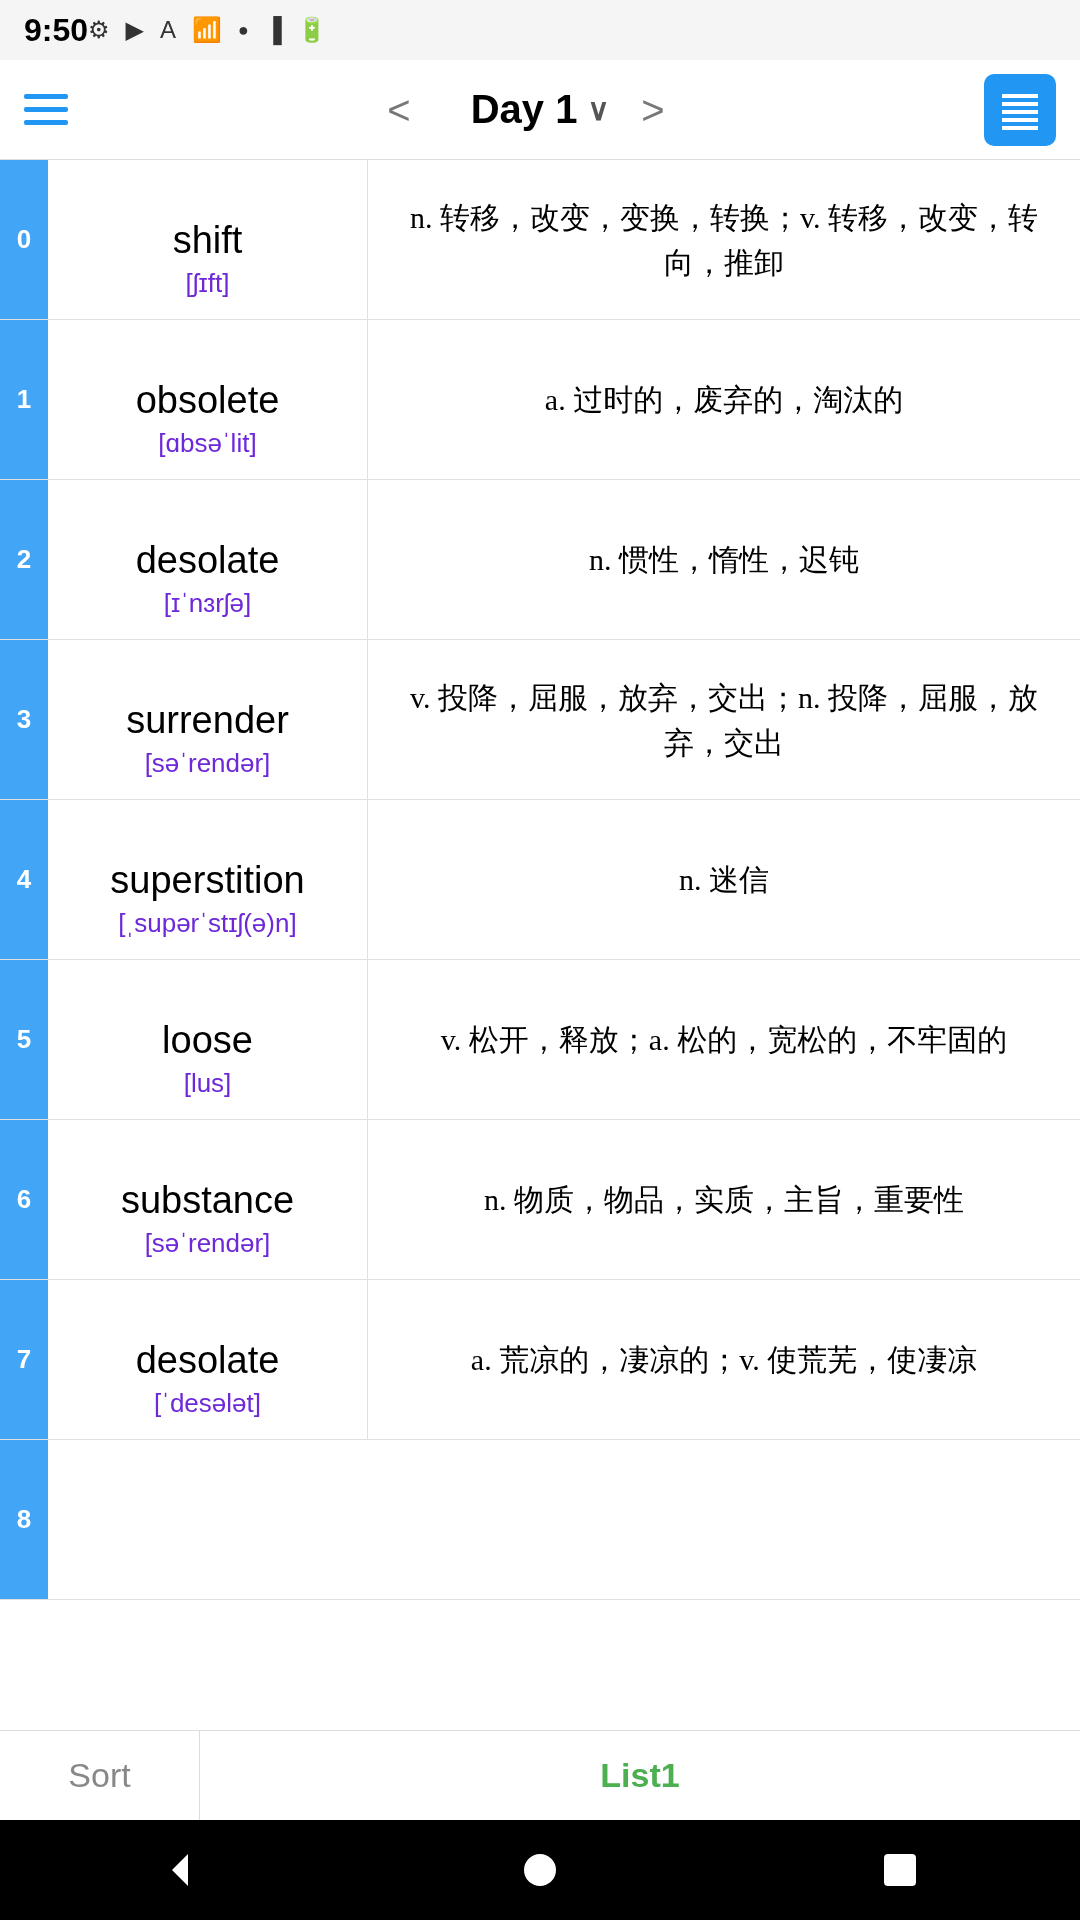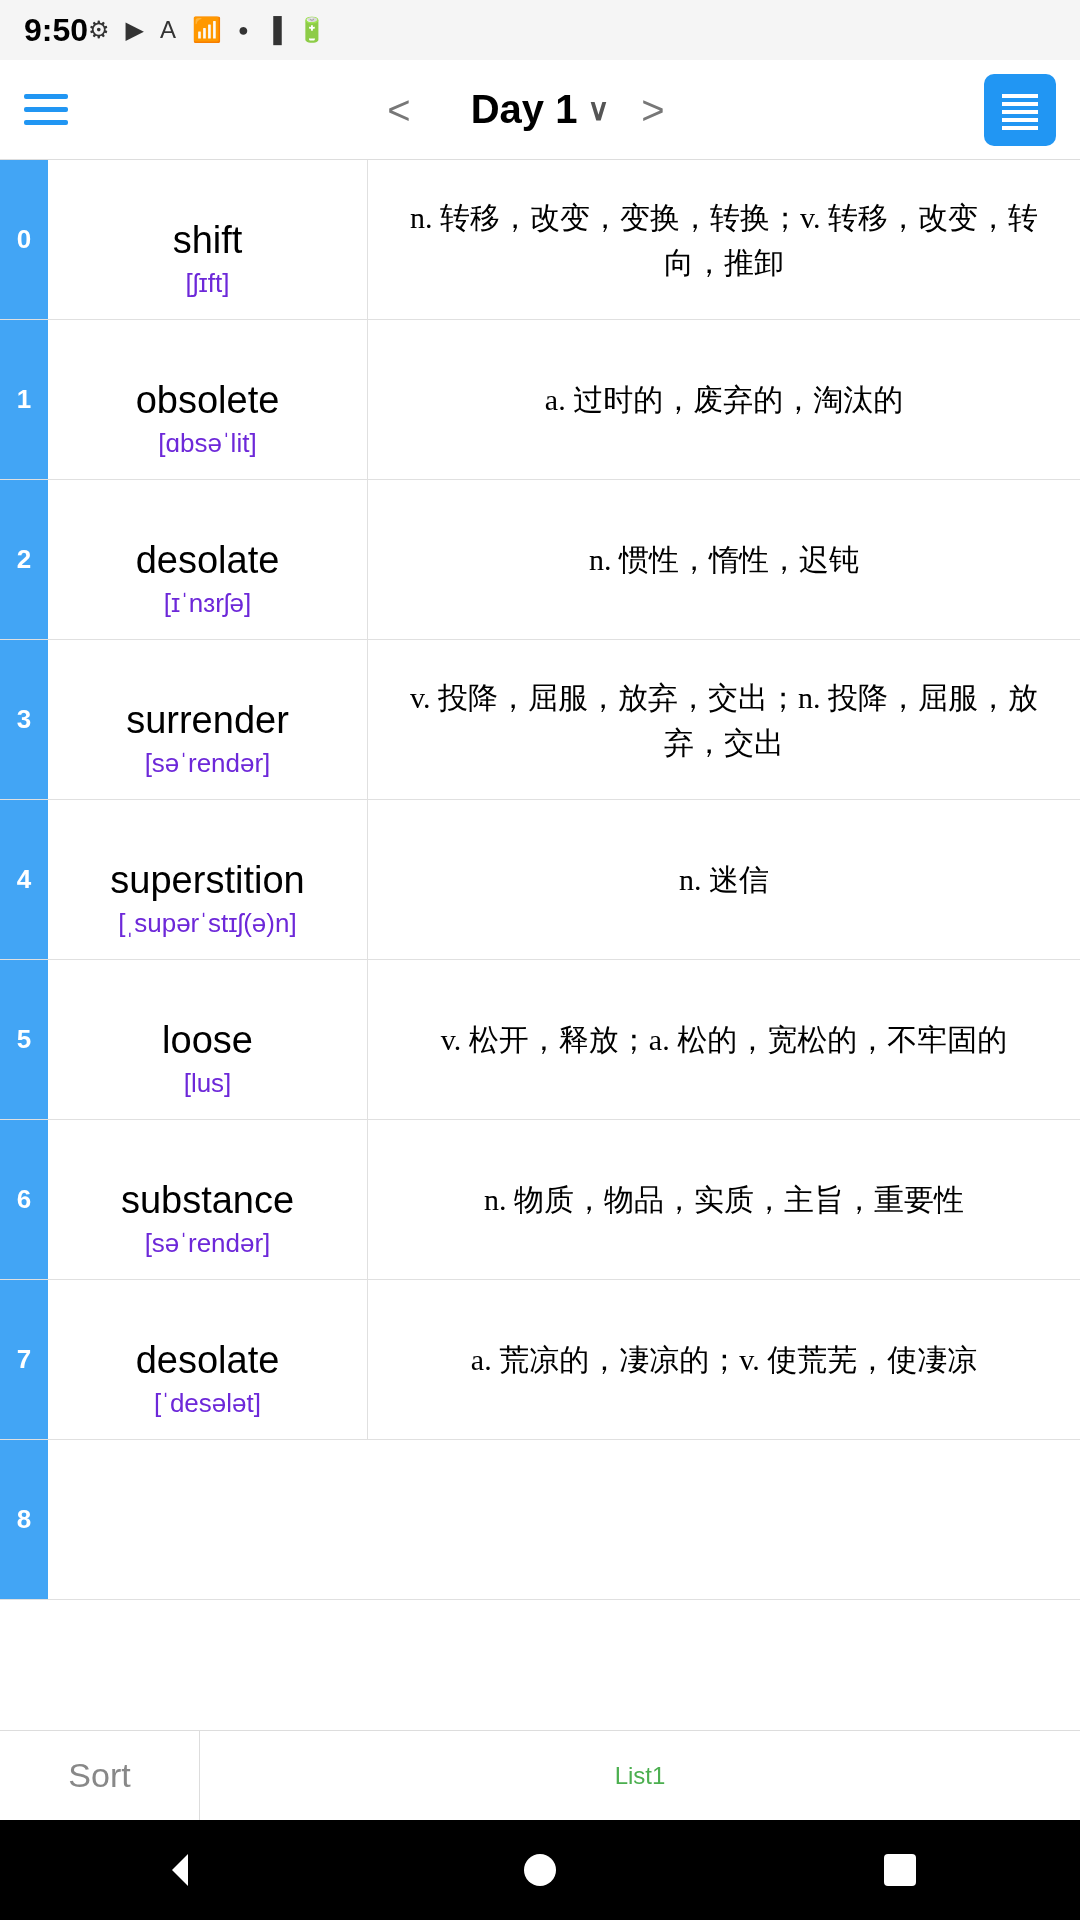--- a/index.html
+++ b/index.html
@@ -187,23 +187,23 @@
     }
 
     .tab-list1 {
       flex: 1;
       display: flex;
       align-items: center;
       justify-content: center;
       cursor: pointer;
     }
     .tab-list1-label {
-      font-size: 24px;
+      font-size: 34px;
       color: #4CAF50;
-      font-weight: normal;
+      font-weight: bold;
     }
 
     
     .nav-bar {
       background: #000;
       height: 100px;
       display: flex;
       align-items: center;
       justify-content: space-around;
     }

